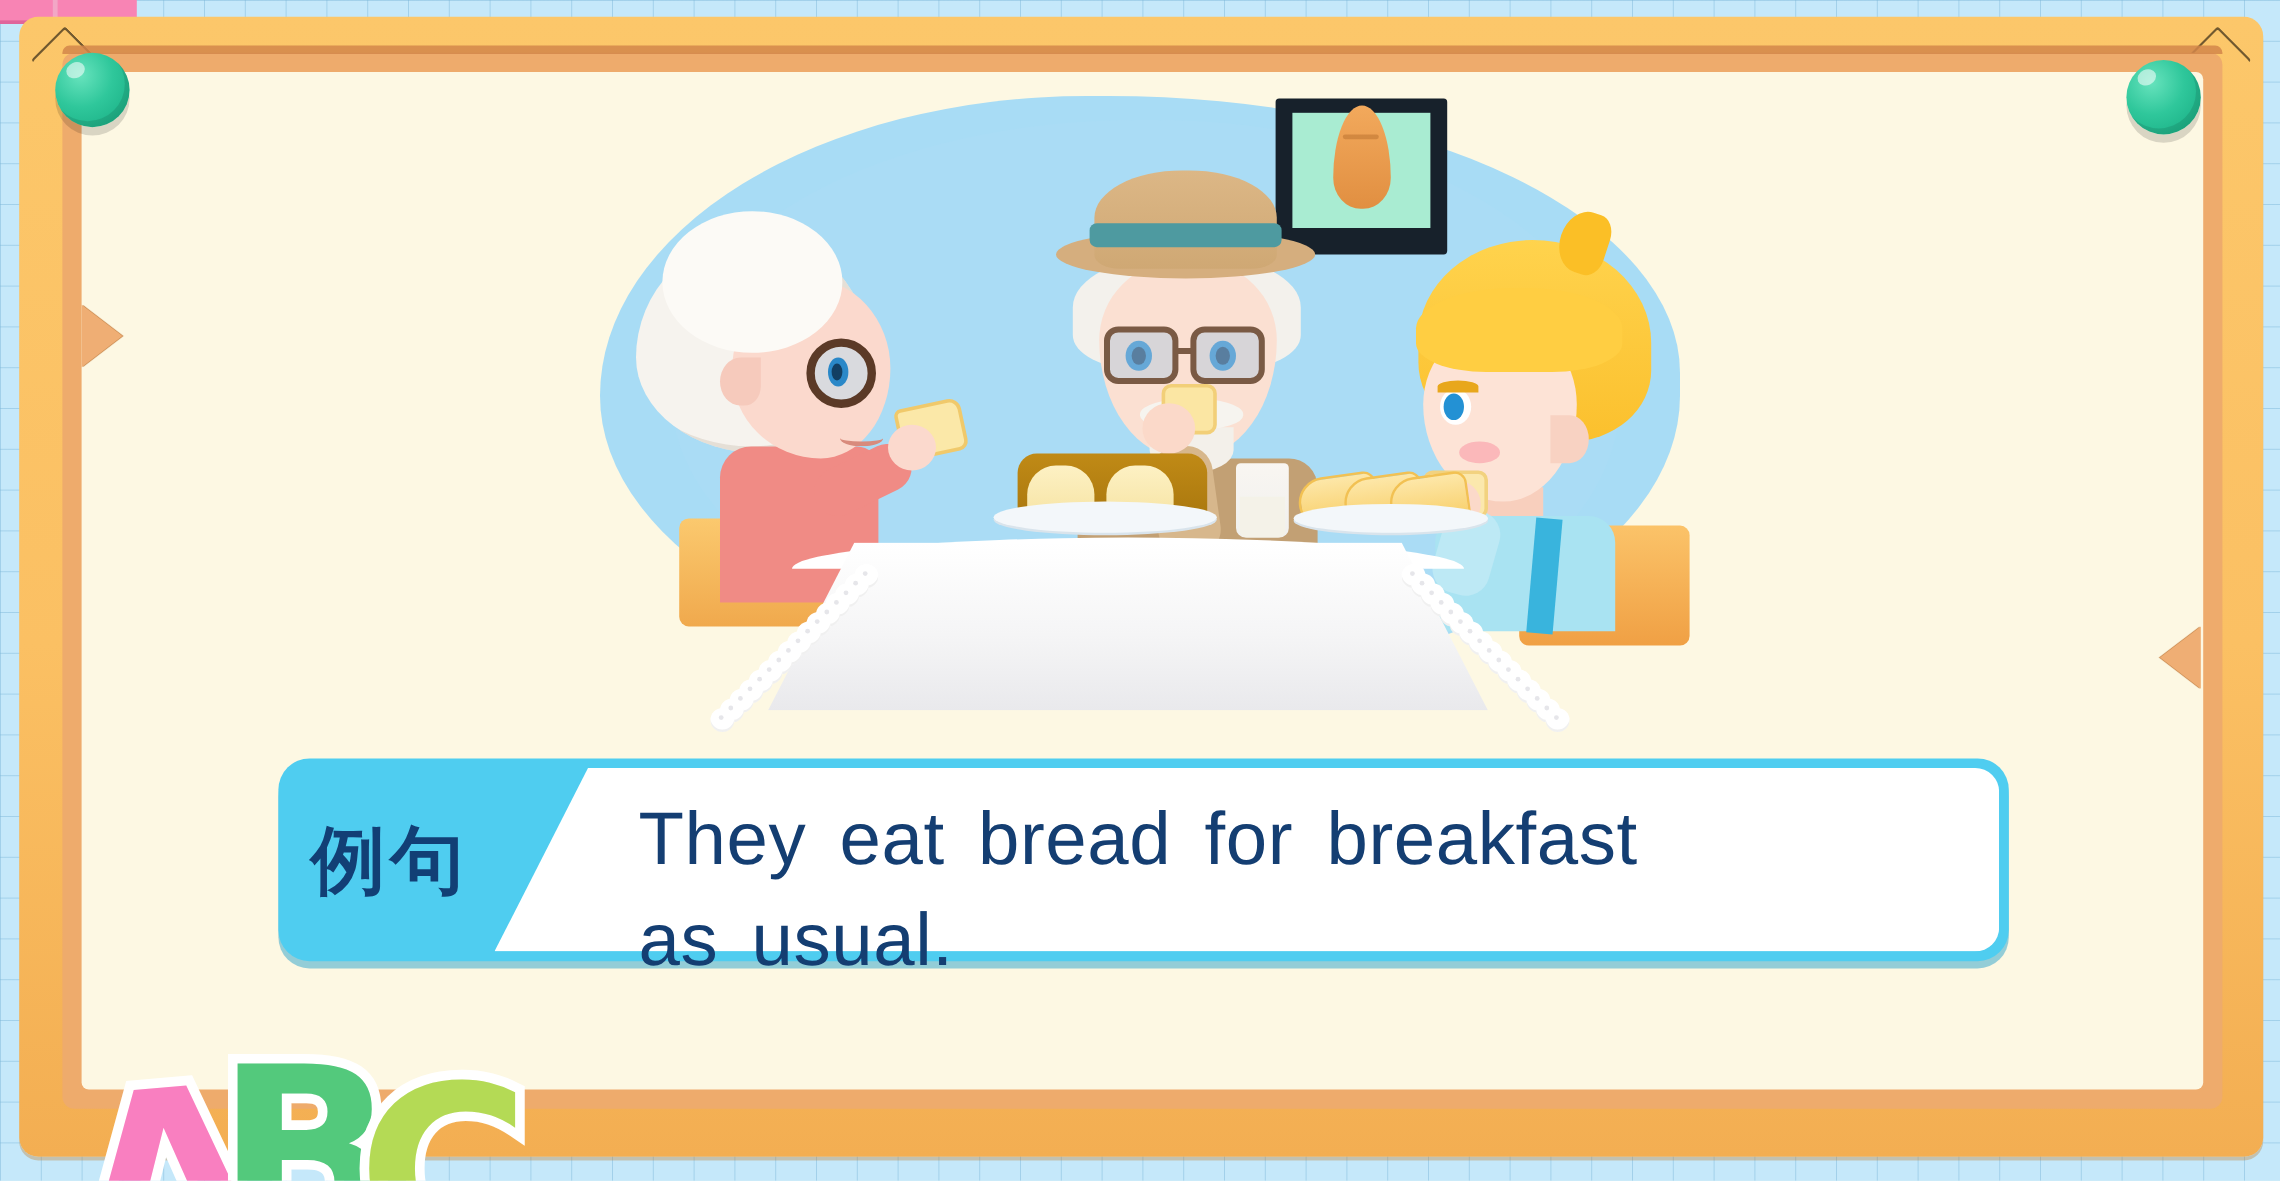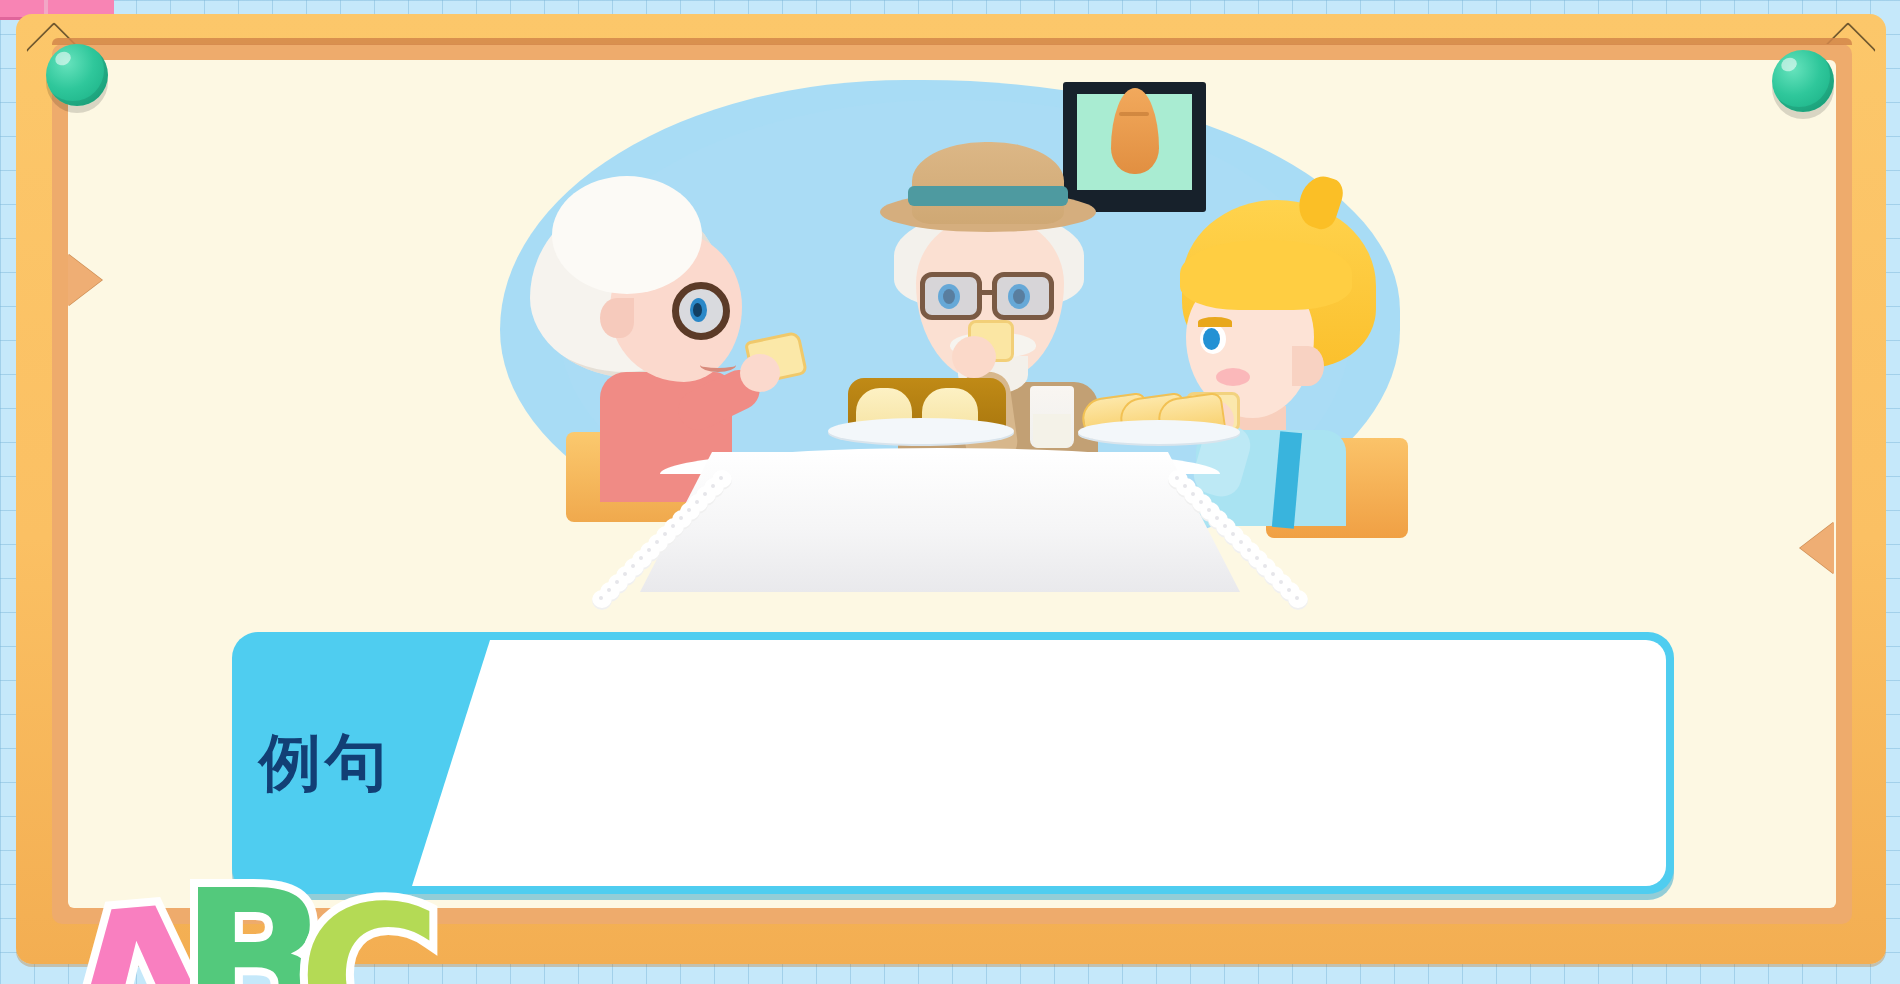--- a/index.html
+++ b/index.html
@@ -243,21 +243,21 @@
   #plate2{ position:absolute; left:1078px; top:420px; width:162px; height:24px;
            background:#f3f7fa; border-radius:50%; box-shadow:0 2px 0 #d9e4ec;}
   .fslice{ position:absolute; top:396px; width:66px; height:40px;
            background:linear-gradient(180deg,#fde7a8,#f8cf6a);
            border-radius:30px 14px 8px 26px; transform:rotate(-8deg);
            border:2px solid #f2c153;}
   .fslice.f1{ left:1082px;} .fslice.f2{ left:1120px;} .fslice.f3{ left:1158px;}
 
   
   #sentence-card{
-    position:absolute; left:232px; top:632px; width:1442px; height:262px;
+    position:absolute; left:232px; top:632px; width:1442px; height:169px;
     background:#4fcdf0;
     border-radius:26px;
     box-shadow:0 6px 0 rgba(60,170,205,.55);
   }
   #sentence-white{
     position:absolute; left:180px; top:8px; right:8px; bottom:8px;
     background:#ffffff;
     border-radius:0 20px 20px 0;
     clip-path:polygon(78px 0, 100% 0, 100% 100%, 0 100%);
   }
@@ -467,19 +467,23 @@
       <b></b>
     </div>
     <div class="lace" style="left: 1288px; top: 590px;">
       <b></b>
     </div>
   </div>
 
 <div id="sentence-card">
   <div id="sentence-white"></div>
   <div id="label-cn">例句</div>
+  <div id="sentence-text">
+    <div>They  eat  bread  for  breakfast</div>
+    <div>as  usual.</div>
+  </div>
 </div>
 
 <div id="abc">
   <span class="abc-l a">A</span>
   <span class="abc-l b">B</span>
   <span class="abc-l c">C</span>
 </div>
 
 </body></html>

